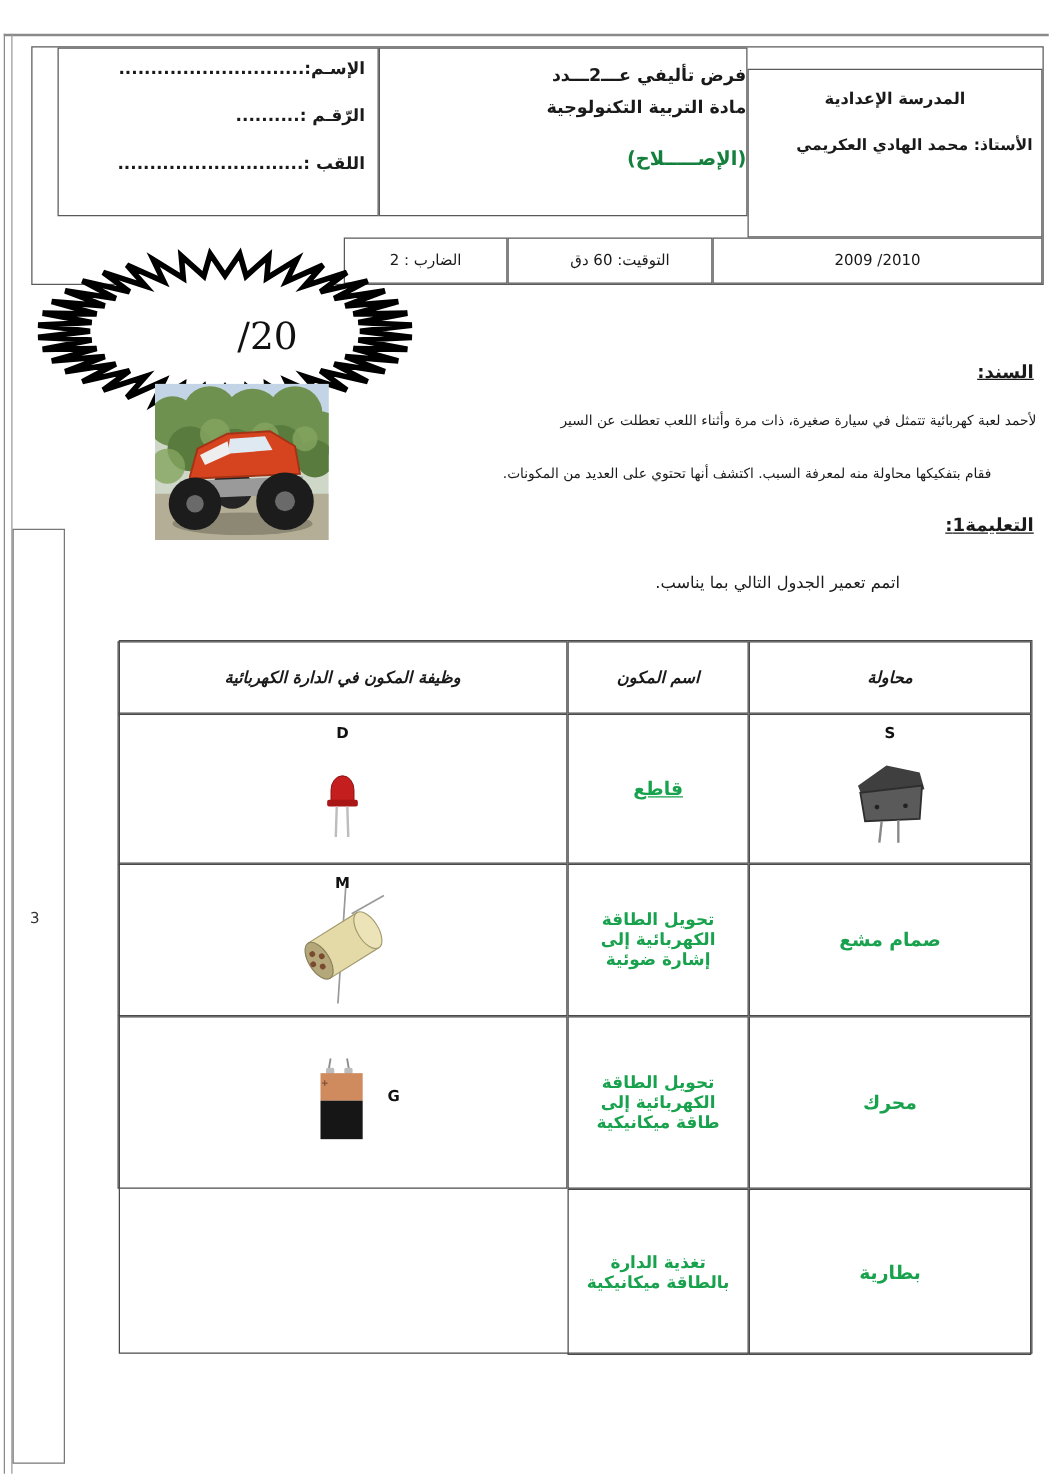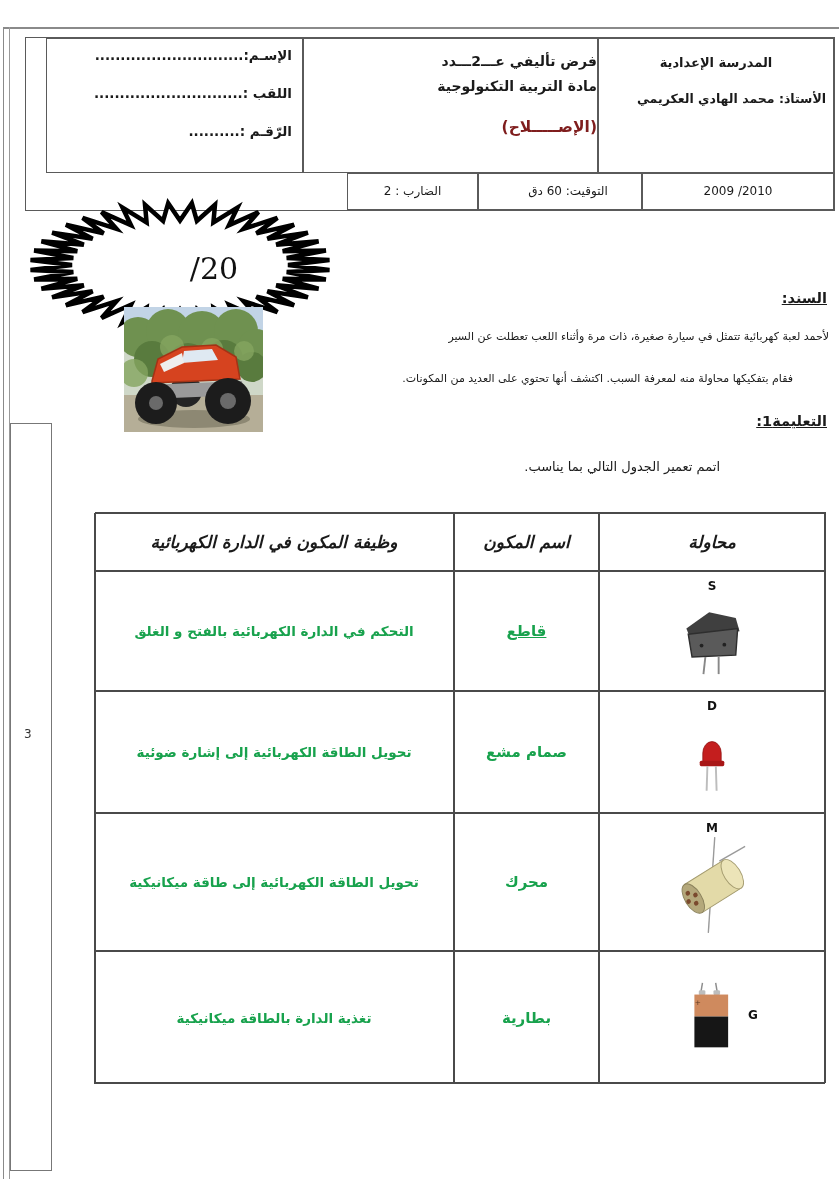--- a/index.html
+++ b/index.html
@@ -7,28 +7,28 @@
        font-family:"DejaVu Sans",sans-serif;color:#1a1a1a;}
   .abs{position:absolute;}
   .rtl{direction:rtl;}
   
   .top-rule{left:3px;right:0;top:27px;height:0;border-top:2px solid #8a8a8a;}
   .left-rule{left:3px;top:27px;bottom:0;width:5px;border-left:1.5px solid #8a8a8a;border-right:1px solid #9a9a9a;}
   
   .htable{left:25px;top:37px;width:808px;border:1px solid #5a5a5a;}
   .hrow{display:flex;direction:rtl;}
   .hc{border:1px solid #5a5a5a;box-sizing:border-box;}
-  .school-cell{width:236px;height:135px;text-align:center;padding-top:12px;font-weight:bold;font-size:13px;line-height:24px;}
+  .school-cell{width:236px;height:135px;text-align:center;padding-top:12px;font-weight:bold;font-size:13px;line-height:24px;margin-top:17px;}
   .school-teacher{text-align:right;padding-right:7px;margin-top:12px;font-size:12.5px;}
   .exam-cell{width:295px;height:135px;padding-top:10px;font-weight:bold;font-size:14px;line-height:25px;}
-  .exam-fix{color:#7f1d1d;font-size:15.5px;margin-top:16px;}
+  .exam-fix{color:#15803d;font-size:15.5px;margin-top:16px;}
   .student-cell{width:257px;height:135px;text-align:right;padding:8px 10px 0 4px;font-weight:bold;font-size:13.5px;box-sizing:border-box;}
   .student-cell div{margin-bottom:22px;}
   .meta-cell{height:37px;text-align:center;font-size:12px;line-height:34px;}
-  .w-year{width:192px;}.w-time{width:164px;padding-left:16px;}.w-coef{width:131px;}.w-level{width:277px;}
+  .w-year{width:264px;}.w-time{width:164px;padding-left:16px;}.w-coef{width:131px;}.w-level{width:277px;}
   
   .seal{left:18px;top:197px;}
   .seal text{font-family:"DejaVu Serif",serif;font-size:30px;fill:#111;}
   
   .margin-box{left:10px;top:423px;width:42px;height:748px;border:1px solid #777;box-sizing:border-box;}
   .margin-score{position:absolute;left:13px;top:303px;font-size:12px;color:#333;}
   
   .sec-title{font-weight:bold;font-size:14.5px;text-decoration:underline;}
   .support-title{right:12px;top:290px;}
   .support-line{font-size:11px;white-space:nowrap;}
@@ -37,21 +37,21 @@
   .instr-title{right:12px;top:413px;}
   .instr-text{right:119px;top:459px;font-size:13px;}
   
   .car{left:124px;top:307px;}
   
   .mtable{left:95px;top:512px;width:731px;height:571px;display:grid;
           grid-template-columns:226px 145px 360px;
           grid-template-rows:58px 120px 122px 138px 133px;
           direction:rtl;border:1px solid #4a4a4a;box-sizing:border-box;}
   .mtable>div{border:1px solid #4a4a4a;display:flex;align-items:center;justify-content:center;position:relative;box-sizing:border-box;}
-  .th{font-weight:bold;font-style:italic;font-size:17px;}
+  .th{font-weight:bold;font-style:italic;font-size:13px;}
   .nm{color:#18a24d;font-weight:bold;font-size:15px;}
   .nm-underline{text-decoration:underline;}
   .fn{color:#18a24d;font-weight:bold;font-size:13.5px;text-align:center;padding:0 6px;}
   .comp-letter{position:absolute;left:50%;top:7px;transform:translateX(-50%);
                font-weight:bold;font-size:12px;color:#111;}
   .comp-letter-g{left:calc(50% + 36px);top:56px;transform:none;}
 </style>
 </head>
 <body>
 
@@ -64,22 +64,22 @@
       <div>المدرسة الإعدادية</div>
       <div class="school-teacher">الأستاذ: محمد الهادي العكريمي</div>
     </div>
     <div class="hc exam-cell">
       <div>فرض تأليفي عـــ2ـــدد</div>
       <div>مادة التربية التكنولوجية</div>
       <div class="exam-fix">(الإصـــــلاح)</div>
     </div>
     <div class="hc student-cell rtl">
       <div>الإسـم:.............................</div>
+      <div>الرّقـم :..........</div>
       <div>اللقب :.............................</div>
-      <div>الرّقـم :..........</div>
     </div>
   </div>
   <div class="hrow">
     <div class="hc meta-cell w-year">2010/ 2009</div>
     <div class="hc meta-cell w-time rtl">التوقيت: 60 دق</div>
     <div class="hc meta-cell w-coef rtl">الضارب : 2</div>
   </div>
 </div>
 
 <svg class="abs seal" width="324" height="136" viewBox="0 0 324 136">
@@ -143,21 +143,20 @@
     <svg width="86" height="76" viewBox="0 0 90 80" style="margin-top:14px">
       <polygon points="18,30 42,13 70,19 74,33 22,40" fill="#3f3f3f"></polygon>
       <polygon points="20,36 72,30 70,58 24,60" fill="#5a5a5a" stroke="#2e2e2e" stroke-width="1.5"></polygon>
       <circle cx="34" cy="48" r="2" fill="#222"></circle>
         <circle cx="58" cy="47" r="2" fill="#222"></circle>
       <line x1="38" y1="60" x2="36" y2="78" stroke="#888" stroke-width="2"></line>
       <line x1="52" y1="59" x2="52" y2="78" stroke="#888" stroke-width="2"></line>
     </svg>
   </div>
   <div class="nm nm-underline">قاطع</div>
-  <div class="fn">التحكم  في الدارة الكهربائية بالفتح و الغلق</div>
 
   <div>
     <span class="comp-letter">D</span>
     <svg width="46" height="84" viewBox="0 0 60 90" style="margin-top:16px">
       <path d="M18,36 a12,15 0 1,1 24,0 v12 h-24 z" fill="#c41e1e" stroke="#8e1212"></path>
       <rect x="14" y="46" width="32" height="7" rx="2" fill="#a81616"></rect>
       <line x1="24" y1="53" x2="23" y2="85" stroke="#bdbdbd" stroke-width="2.5"></line>
       <line x1="35" y1="53" x2="36" y2="85" stroke="#bdbdbd" stroke-width="2.5"></line>
     </svg>
   </div>

